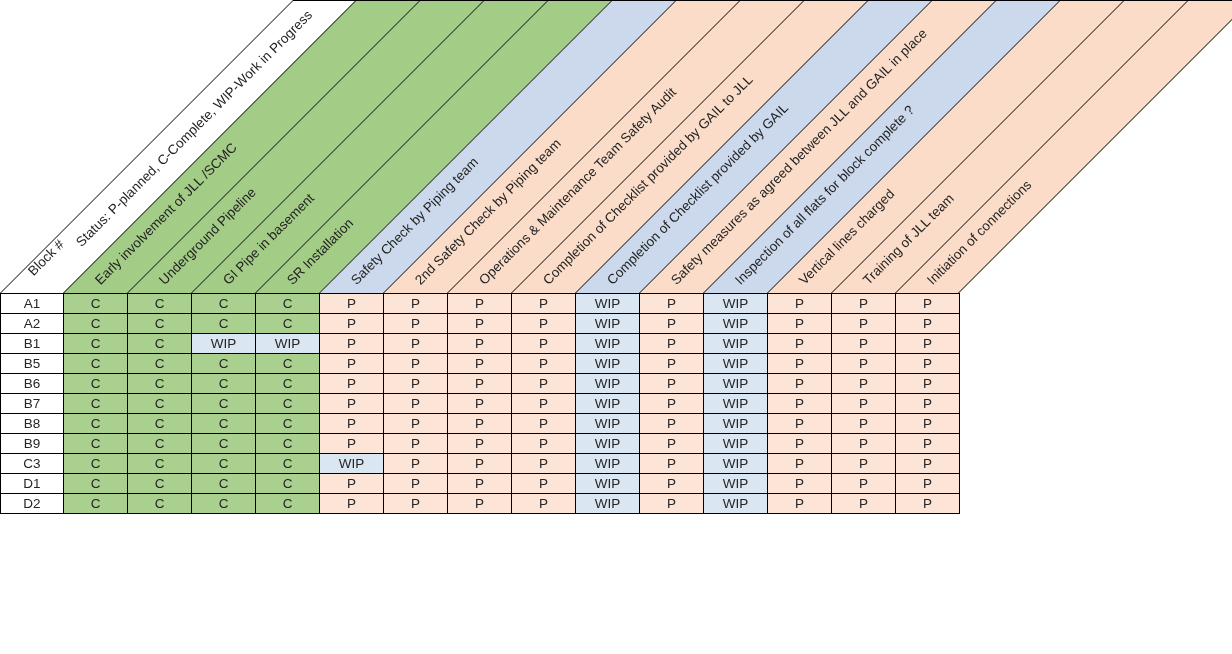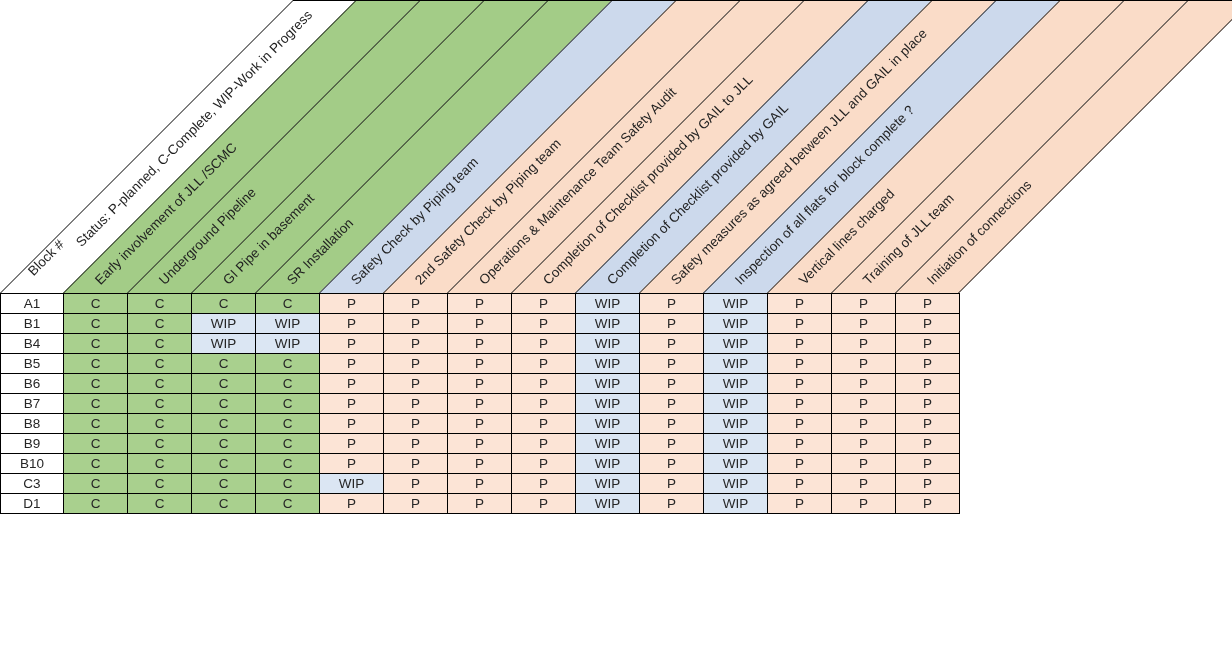--- a/index.html
+++ b/index.html
@@ -154,54 +154,54 @@
           <td style="background: rgb(252, 228, 214);">P</td>
           <td style="background: rgb(252, 228, 214);">P</td>
           <td style="background: rgb(219, 230, 243);">WIP</td>
           <td style="background: rgb(252, 228, 214);">P</td>
           <td style="background: rgb(219, 230, 243);">WIP</td>
           <td style="background: rgb(252, 228, 214);">P</td>
           <td style="background: rgb(252, 228, 214);">P</td>
           <td style="background: rgb(252, 228, 214);">P</td>
         </tr>
         <tr>
+          <td class="blockcell">A2</td>
+          <td style="background: rgb(169, 208, 142);">C</td>
+          <td style="background: rgb(169, 208, 142);">C</td>
+          <td style="background: rgb(169, 208, 142);">C</td>
+          <td style="background: rgb(169, 208, 142);">C</td>
+          <td style="background: rgb(252, 228, 214);">P</td>
+          <td style="background: rgb(252, 228, 214);">P</td>
+          <td style="background: rgb(252, 228, 214);">P</td>
+          <td style="background: rgb(252, 228, 214);">P</td>
+          <td style="background: rgb(219, 230, 243);">WIP</td>
+          <td style="background: rgb(252, 228, 214);">P</td>
+          <td style="background: rgb(219, 230, 243);">WIP</td>
+          <td style="background: rgb(252, 228, 214);">P</td>
+          <td style="background: rgb(252, 228, 214);">P</td>
+          <td style="background: rgb(252, 228, 214);">P</td>
+        </tr>
+        <tr>
           <td class="blockcell">B1</td>
           <td style="background: rgb(169, 208, 142);">C</td>
           <td style="background: rgb(169, 208, 142);">C</td>
           <td style="background: rgb(219, 230, 243);">WIP</td>
           <td style="background: rgb(219, 230, 243);">WIP</td>
           <td style="background: rgb(252, 228, 214);">P</td>
           <td style="background: rgb(252, 228, 214);">P</td>
           <td style="background: rgb(252, 228, 214);">P</td>
           <td style="background: rgb(252, 228, 214);">P</td>
           <td style="background: rgb(219, 230, 243);">WIP</td>
           <td style="background: rgb(252, 228, 214);">P</td>
           <td style="background: rgb(219, 230, 243);">WIP</td>
           <td style="background: rgb(252, 228, 214);">P</td>
           <td style="background: rgb(252, 228, 214);">P</td>
           <td style="background: rgb(252, 228, 214);">P</td>
         </tr>
         <tr>
-          <td class="blockcell">B4</td>
-          <td style="background: rgb(169, 208, 142);">C</td>
-          <td style="background: rgb(169, 208, 142);">C</td>
-          <td style="background: rgb(219, 230, 243);">WIP</td>
-          <td style="background: rgb(219, 230, 243);">WIP</td>
-          <td style="background: rgb(252, 228, 214);">P</td>
-          <td style="background: rgb(252, 228, 214);">P</td>
-          <td style="background: rgb(252, 228, 214);">P</td>
-          <td style="background: rgb(252, 228, 214);">P</td>
-          <td style="background: rgb(219, 230, 243);">WIP</td>
-          <td style="background: rgb(252, 228, 214);">P</td>
-          <td style="background: rgb(219, 230, 243);">WIP</td>
-          <td style="background: rgb(252, 228, 214);">P</td>
-          <td style="background: rgb(252, 228, 214);">P</td>
-          <td style="background: rgb(252, 228, 214);">P</td>
-        </tr>
-        <tr>
           <td class="blockcell">B5</td>
           <td style="background: rgb(169, 208, 142);">C</td>
           <td style="background: rgb(169, 208, 142);">C</td>
           <td style="background: rgb(169, 208, 142);">C</td>
           <td style="background: rgb(169, 208, 142);">C</td>
           <td style="background: rgb(252, 228, 214);">P</td>
           <td style="background: rgb(252, 228, 214);">P</td>
           <td style="background: rgb(252, 228, 214);">P</td>
           <td style="background: rgb(252, 228, 214);">P</td>
           <td style="background: rgb(219, 230, 243);">WIP</td>
@@ -273,55 +273,55 @@
           <td style="background: rgb(252, 228, 214);">P</td>
           <td style="background: rgb(252, 228, 214);">P</td>
           <td style="background: rgb(219, 230, 243);">WIP</td>
           <td style="background: rgb(252, 228, 214);">P</td>
           <td style="background: rgb(219, 230, 243);">WIP</td>
           <td style="background: rgb(252, 228, 214);">P</td>
           <td style="background: rgb(252, 228, 214);">P</td>
           <td style="background: rgb(252, 228, 214);">P</td>
         </tr>
         <tr>
-          <td class="blockcell">B10</td>
-          <td style="background: rgb(169, 208, 142);">C</td>
-          <td style="background: rgb(169, 208, 142);">C</td>
-          <td style="background: rgb(169, 208, 142);">C</td>
-          <td style="background: rgb(169, 208, 142);">C</td>
-          <td style="background: rgb(252, 228, 214);">P</td>
-          <td style="background: rgb(252, 228, 214);">P</td>
-          <td style="background: rgb(252, 228, 214);">P</td>
-          <td style="background: rgb(252, 228, 214);">P</td>
-          <td style="background: rgb(219, 230, 243);">WIP</td>
-          <td style="background: rgb(252, 228, 214);">P</td>
-          <td style="background: rgb(219, 230, 243);">WIP</td>
-          <td style="background: rgb(252, 228, 214);">P</td>
-          <td style="background: rgb(252, 228, 214);">P</td>
-          <td style="background: rgb(252, 228, 214);">P</td>
-        </tr>
-        <tr>
           <td class="blockcell">C3</td>
           <td style="background: rgb(169, 208, 142);">C</td>
           <td style="background: rgb(169, 208, 142);">C</td>
           <td style="background: rgb(169, 208, 142);">C</td>
           <td style="background: rgb(169, 208, 142);">C</td>
           <td style="background: rgb(219, 230, 243);">WIP</td>
           <td style="background: rgb(252, 228, 214);">P</td>
           <td style="background: rgb(252, 228, 214);">P</td>
           <td style="background: rgb(252, 228, 214);">P</td>
           <td style="background: rgb(219, 230, 243);">WIP</td>
           <td style="background: rgb(252, 228, 214);">P</td>
           <td style="background: rgb(219, 230, 243);">WIP</td>
           <td style="background: rgb(252, 228, 214);">P</td>
           <td style="background: rgb(252, 228, 214);">P</td>
           <td style="background: rgb(252, 228, 214);">P</td>
         </tr>
         <tr>
           <td class="blockcell">D1</td>
+          <td style="background: rgb(169, 208, 142);">C</td>
+          <td style="background: rgb(169, 208, 142);">C</td>
+          <td style="background: rgb(169, 208, 142);">C</td>
+          <td style="background: rgb(169, 208, 142);">C</td>
+          <td style="background: rgb(252, 228, 214);">P</td>
+          <td style="background: rgb(252, 228, 214);">P</td>
+          <td style="background: rgb(252, 228, 214);">P</td>
+          <td style="background: rgb(252, 228, 214);">P</td>
+          <td style="background: rgb(219, 230, 243);">WIP</td>
+          <td style="background: rgb(252, 228, 214);">P</td>
+          <td style="background: rgb(219, 230, 243);">WIP</td>
+          <td style="background: rgb(252, 228, 214);">P</td>
+          <td style="background: rgb(252, 228, 214);">P</td>
+          <td style="background: rgb(252, 228, 214);">P</td>
+        </tr>
+        <tr>
+          <td class="blockcell">D2</td>
           <td style="background: rgb(169, 208, 142);">C</td>
           <td style="background: rgb(169, 208, 142);">C</td>
           <td style="background: rgb(169, 208, 142);">C</td>
           <td style="background: rgb(169, 208, 142);">C</td>
           <td style="background: rgb(252, 228, 214);">P</td>
           <td style="background: rgb(252, 228, 214);">P</td>
           <td style="background: rgb(252, 228, 214);">P</td>
           <td style="background: rgb(252, 228, 214);">P</td>
           <td style="background: rgb(219, 230, 243);">WIP</td>
           <td style="background: rgb(252, 228, 214);">P</td>

